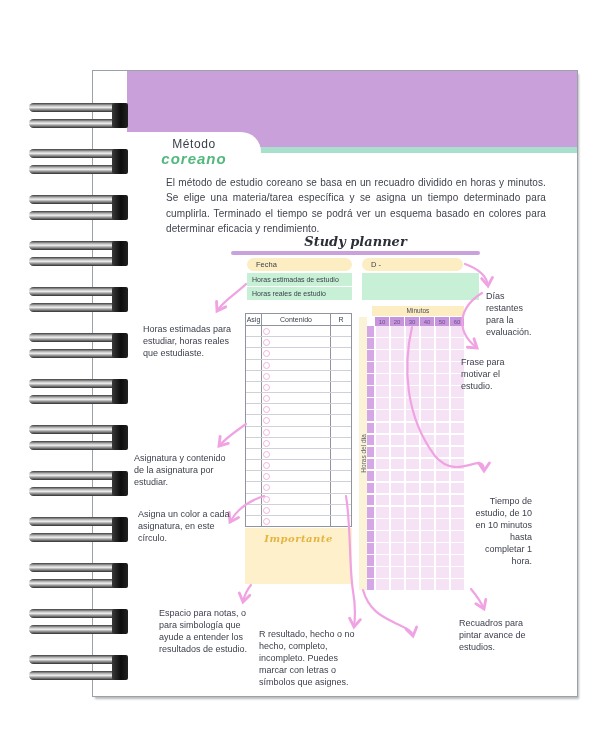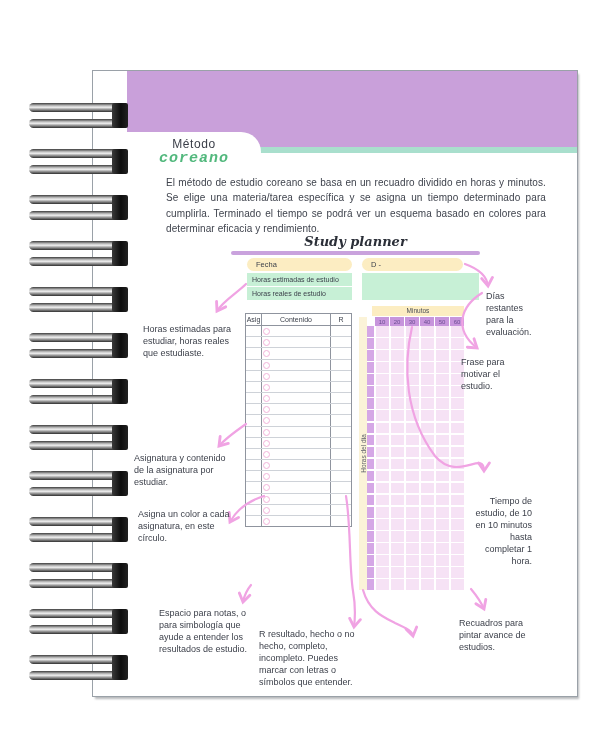--- a/index.html
+++ b/index.html
@@ -7,21 +7,21 @@
          font-family:"Liberation Sans",sans-serif;}
   
   .page{position:absolute;left:92px;top:70px;width:484px;height:625px;background:#ffffff;
         border:1px solid #9aa1a8;box-shadow:2px 3px 2px -1px rgba(95,100,106,.45);}
   
   .banner{position:absolute;left:34px;top:0;width:450px;height:76px;background:var(--banner_purple,#c9a0da);}
   .mint{position:absolute;left:34px;top:76px;width:450px;height:6px;background:var(--mint,#a9dfcd);}
   .tab{position:absolute;left:34px;top:18px;width:134px;height:40px;background:#ffffff;
        border-radius:0 20px 20px 0;text-align:center;margin-top:43px;}
   .tab1{font-size:12px;letter-spacing:.6px;color:#3a3e48;margin-top:5px;}
-  .tab2{font-family:Liberation Mono, monospace;font-style:italic;font-weight:bold;font-size:15px;
+  .tab2{font-family:Liberation Sans, sans-serif;font-style:italic;font-weight:bold;font-size:15px;
         color:var(--script_green,#52b87d);margin-top:-1px;letter-spacing:1px;}
   .intro{position:absolute;left:73px;top:104px;width:380px;margin:0;font-size:10px;line-height:15.3px;
          text-align:justify;color:#3f434d;letter-spacing:.1px;}
   
   .sp-title{position:absolute;left:138px;top:163px;width:249px;text-align:center;
             font-family:"DejaVu Serif",serif;font-style:italic;font-weight:bold;font-size:13px;color:#2b2f38;}
   .sp-bar{position:absolute;left:138px;top:180px;width:249px;height:4px;background:var(--accent_purple_bar,#c9a2dd);border-radius:2px;}
   
   .pill{position:absolute;height:13px;background:var(--pill_yellow,#fcedc2);border-radius:7px;
         font-size:7.5px;color:#3a3f49;line-height:13px;padding-left:9px;box-sizing:border-box;}
@@ -236,20 +236,23 @@
         </div>
         <div class="trow">
           <div class="tc tc0"></div>
           <div class="tc tc1">
             <span class="circ"></span>
           </div>
           <div class="tc tc2"></div>
         </div>
       </div>
 
+    <div class="importante">
+      <span class="imp-t">Importante</span>
+    </div>
 
     <div class="min-bar">
       <span>Minutos</span>
     </div>
     <div class="ticks" id="ticks">
         <div class="tick">10</div>
         <div class="tick">20</div>
         <div class="tick">30</div>
         <div class="tick">40</div>
         <div class="tick">50</div>
@@ -430,21 +433,21 @@
       <path class="ar" marker-end="url(#ah)" d="M378,518 C383,524 388,531 391,538"></path>
       <path class="ar" marker-end="url(#ah)" d="M372,193 C386,198 394,206 395,215"></path>
       <path class="ar" marker-end="url(#ah)" d="M389,222 C368,235 360,258 384,277"></path>
       <path class="ar" marker-end="url(#ah)" d="M319,256 C310,295 312,345 342,385 C365,412 391,378 391,400"></path>
     </svg>
 
     <div class="note n-l1">Horas estimadas para estudiar, horas reales que estudiaste.</div>
     <div class="note n-l2">Asignatura y contenido de la asignatura por estudiar.</div>
     <div class="note n-l3">Asigna un color a cada asignatura, en este círculo.</div>
     <div class="note n-l4">Espacio para notas, o para simbología que ayude a entender los resultados de estudio.</div>
-    <div class="note n-b1">R resultado, hecho o no hecho, completo, incompleto. Puedes marcar con letras o símbolos que entender.</div>
+    <div class="note n-b1">R resultado, hecho o no hecho, completo, incompleto. Puedes marcar con letras o símbolos que asignes.</div>
     <div class="note n-r1">Días restantes para la evaluación.</div>
     <div class="note n-r2">Frase para motivar el estudio.</div>
     <div class="note n-r3">Tiempo de estudio, de 10 en 10 minutos hasta completar 1 hora.</div>
     <div class="note n-r4">Recuadros para pintar avance de estudios.</div>
   </div>
 
   <div id="coils">
       <div class="coil" style="top: 103px;">
         <div class="bar b1"></div>
         <div class="bar b2"></div>

